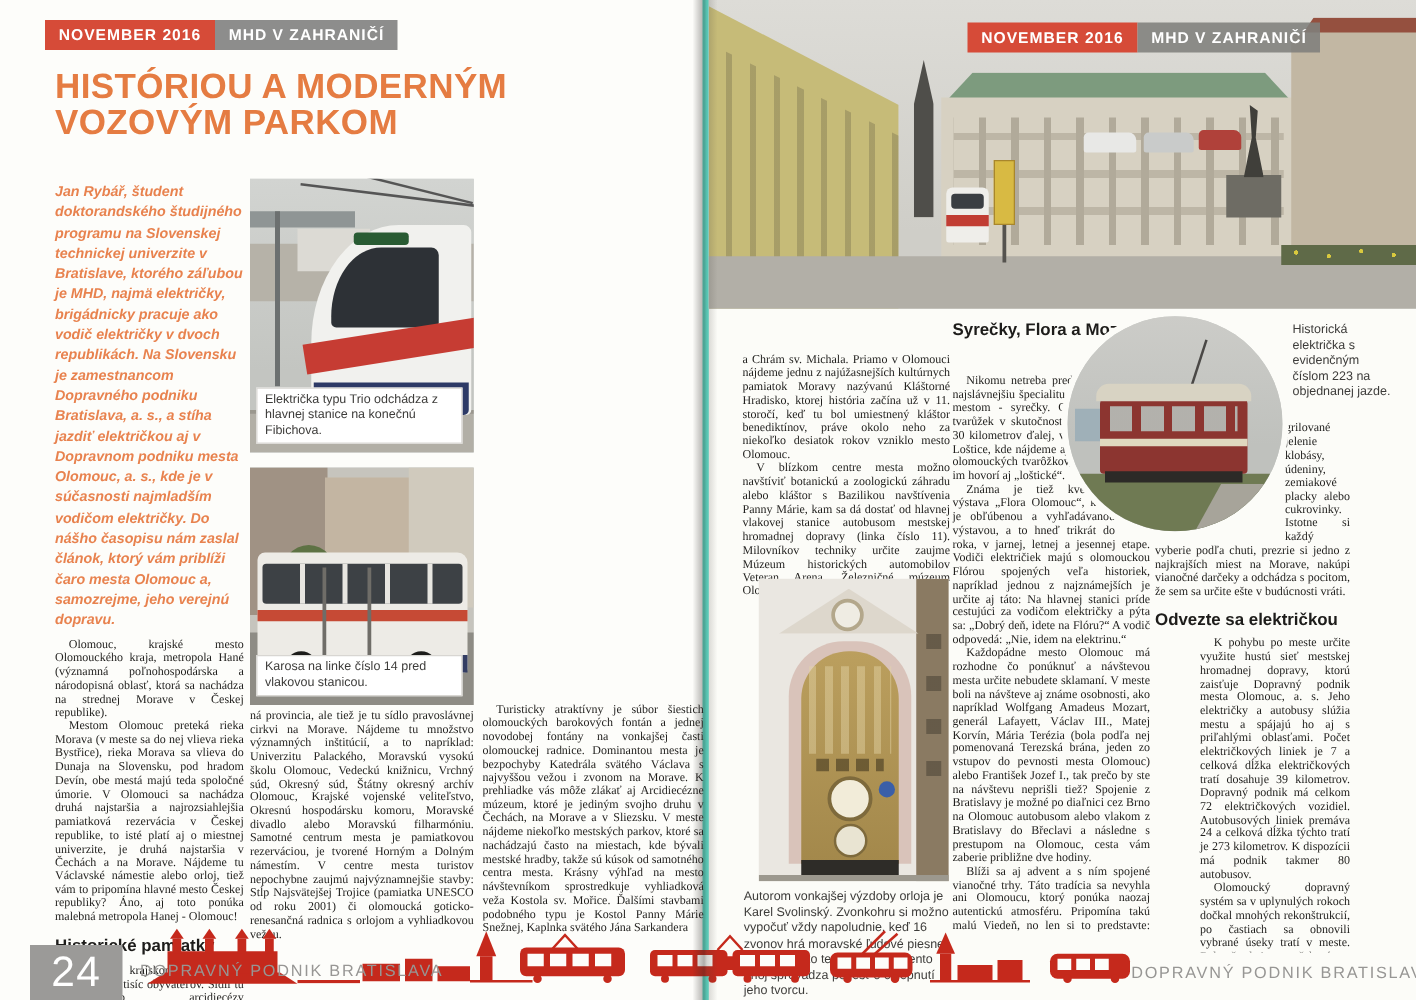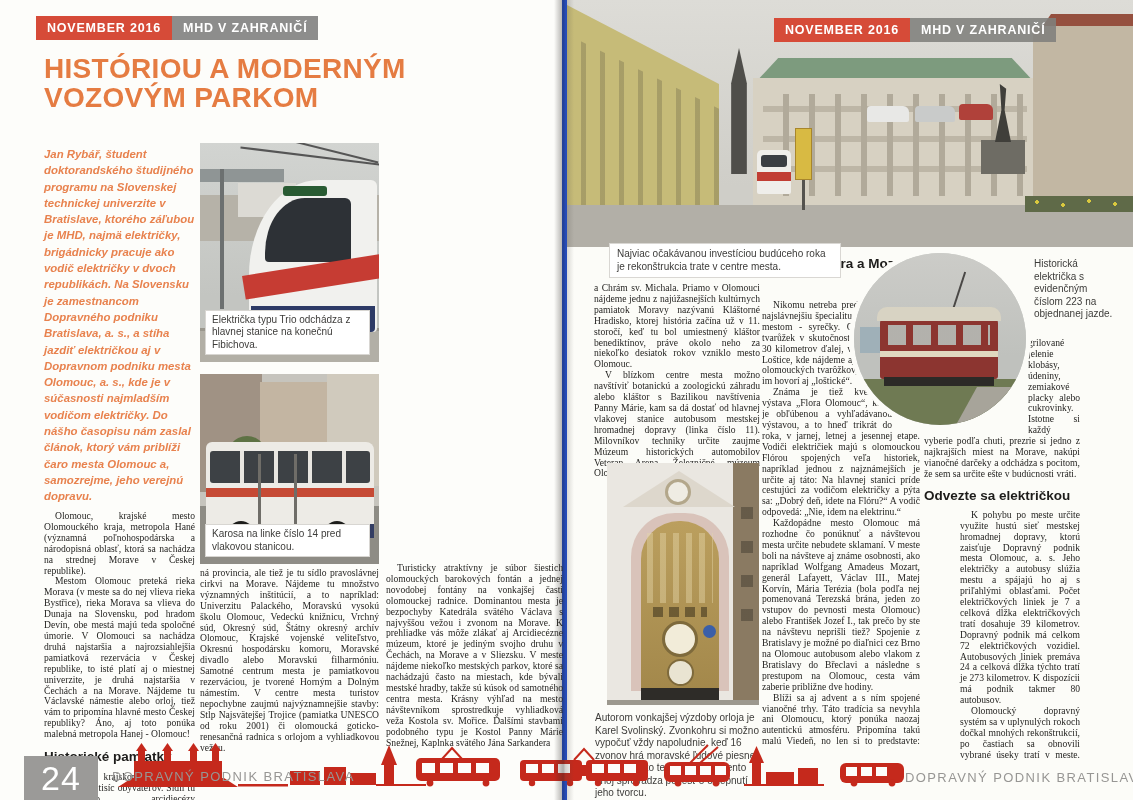--- a/index.html
+++ b/index.html
@@ -1,17 +1,17 @@
 <!DOCTYPE html>
 <html lang="sk"><head>
 <meta charset="utf-8">
 <style>
   * { margin:0; padding:0; box-sizing:border-box; }
   html,body { width:1133px; height:800px; background:#eceae6; overflow:hidden; }
-  #spread { position:relative; width:1133px; height:800px; background:#1d4ed8;
+  #spread { position:relative; width:1133px; height:800px; background:#5eead4;
             font-family:"Liberation Sans", sans-serif; }
   .page { position:absolute; top:0; height:800px; background:#fdfdfa; }
   #page-left  { left:0;   width:562px; }
   #page-right { left:567px; width:566px; background:#fcfcf8; }
   #fold { position:absolute; left:554px; top:0; width:20px; height:800px; z-index:40;
           background:linear-gradient(90deg, rgba(0,0,0,0) 0%, rgba(45,42,38,0.38) 46%,
                      rgba(70,66,60,0.22) 58%, rgba(0,0,0,0) 100%); }
 
   
   .badges { position:absolute; display:flex; z-index:30; }
@@ -305,21 +305,20 @@
       <div class="rp-machine"></div>
       <div class="rp-pedestal"></div>
       <div class="rp-statue"></div>
       <div class="rp-flowers"></div>
       <div class="badges" style="left:207px; top:18px;">
         <div class="badge badge-red">NOVEMBER 2016</div>
         <div class="badge" style="background:rgba(128,127,124,0.88);">MHD V ZAHRANIČÍ</div>
       </div>
     </div>
 
-    <div id="rp-caption-main">Najviac očakávanou investíciou budúceho roka je rekonštrukcia trate v centre mesta.</div>
 
     <div id="rp-col1" class="serif">
       <p>a Chrám sv. Michala. Priamo v Olomouci nájdeme jednu z najúžasnejších kultúrnych pamiatok Moravy nazývanú Kláštorné Hradisko, ktorej história začína už v 11. storočí, keď tu bol umiestnený kláštor benediktínov, práve okolo neho za niekoľko desiatok rokov vzniklo mesto Olomouc.</p>
       <p class="ind">V blízkom centre mesta možno navštíviť botanickú a zoologickú záhradu alebo kláštor s Bazilikou navštívenia Panny Márie, kam sa dá dostať od hlavnej vlakovej stanice autobusom mestskej hromadnej dopravy (linka číslo 11). Milovníkov techniky určite zaujme Múzeum historických automobilov Veteran Arena, Železničné múzeum Olomouc alebo interaktívne mú-</p>
     </div>
 
     <div id="orloj">
       <div class="or-right"></div>
       <div class="or-right-win"></div>
       <div class="or-pediment"></div>

